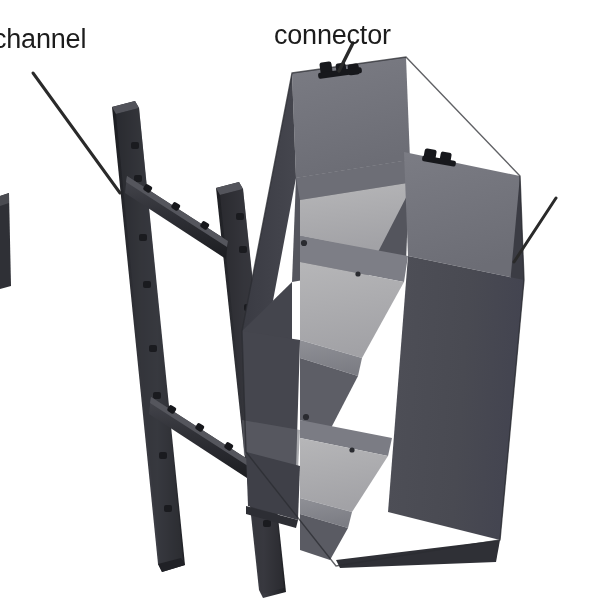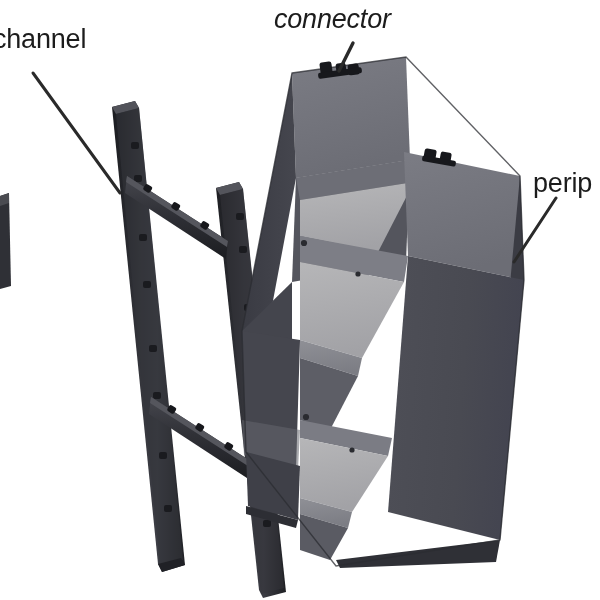--- a/index.html
+++ b/index.html
@@ -32,21 +32,21 @@
     white-space: nowrap;
     color: #1c1c1c;
     font-family: "Liberation Sans", sans-serif;
     font-size: 27px;
     font-weight: 400;
     letter-spacing: -0.2px;
     line-height: 1;
     -webkit-font-smoothing: antialiased;
   }
   #label-channel   { left: -7px;  top: 26px;  }
-  #label-connector { left: 274px; top: 6px; font-style: italic;  }
+  #label-connector { left: 274px; top: 22px;  }
   #label-peripheral{ left: 533px; top: 170px; }
 </style>
 </head>
 <body>
 
 <div id="figure">
 
   <svg id="scene" viewBox="0 0 600 600">
     <defs>
       <linearGradient id="gRailL" x1="0" y1="0" x2="1" y2="0">
@@ -224,15 +224,14 @@
       <line x1="33" y1="73" x2="120" y2="193"></line>
       <line x1="353" y1="43" x2="339" y2="71" stroke-width="3.4"></line>
       <line x1="556" y1="198" x2="514" y2="262"></line>
     </g>
   </svg>
 
   <div class="label" id="label-channel">channel</div>
 
   <div class="label" id="label-connector">connector</div>
 
-  <div class="label" id="label-peripheral">perip</div>
 
 </div>
 
 </body></html>

